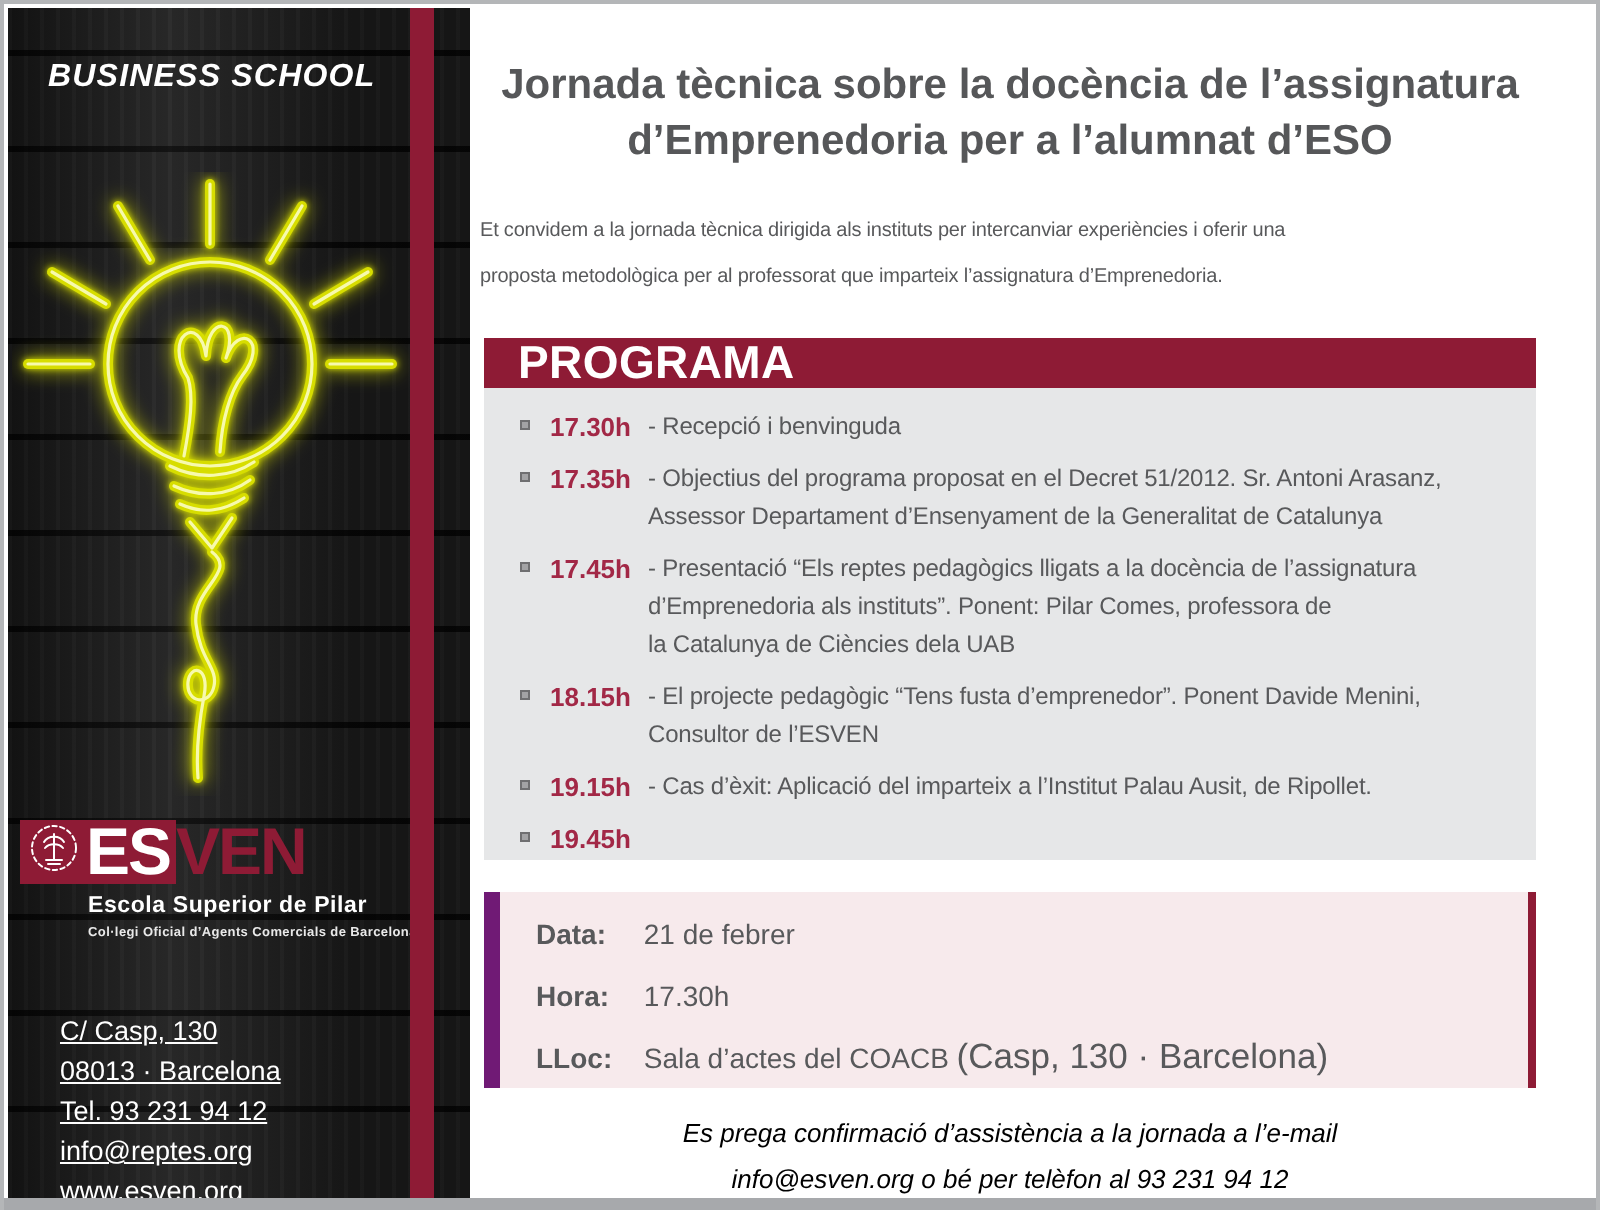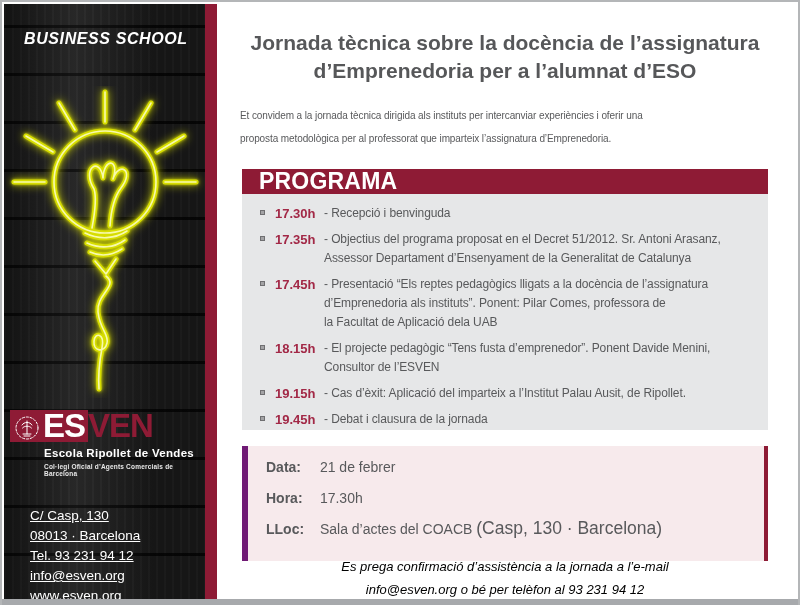--- a/index.html
+++ b/index.html
@@ -3,36 +3,36 @@
 <meta charset="utf-8">
 <style>
   * { margin:0; padding:0; box-sizing:border-box; }
   html,body { background:#ffffff; }
   body { font-family:"Liberation Sans", sans-serif; color:#58595b; }
 
   #page { position:relative; width:800px; height:605px; background:#ffffff;
           border:2px solid #b4b6b8; border-bottom:none; overflow:hidden; }
 
   
-  .sidebar { position:absolute; left:2px; top:2px; width:201px; height:597px;
+  .sidebar { position:absolute; left:2px; top:2px; width:231px; height:597px;
     background-color:#1c1c1c;
     background-image:
       linear-gradient(90deg, rgba(0,0,0,0.35), rgba(255,255,255,0.05) 35%, rgba(0,0,0,0.22) 75%),
       repeating-linear-gradient(0deg, transparent 0 45px, rgba(0,0,0,0.75) 45px 48px),
       repeating-linear-gradient(90deg, rgba(255,255,255,0.03) 0 2px, transparent 2px 8px);
   }
   .stripe { position:absolute; left:203px; top:2px; width:12px; height:597px; }
 
   .school { position:absolute; left:20px; top:26px; width:175px;
     color:#ffffff; font-size:16px; font-weight:bold; font-style:italic; letter-spacing:0.6px; }
 
   .bulb { position:absolute; left:2px; top:82px; width:200px; height:312px; }
 
   .logo-row { position:absolute; left:6px; top:406px; height:32px; display:flex; align-items:center; }
-  .logo-box { height:32px; display:flex; align-items:flex-end; padding:0 1px 0 3px; }
+  .logo-box { height:32px; display:flex; align-items:flex-start; padding:0 1px 0 3px; }
   .logo-es, .logo-ven { font-size:33px; font-weight:bold; letter-spacing:-1px; line-height:32px; }
   .logo-es { color:#ffffff; padding:0 2px; }
   .tagline { position:absolute; left:40px; top:443px; color:#ffffff; font-size:11.5px;
              font-weight:bold; letter-spacing:0.3px; }
   .subtagline { position:absolute; left:40px; top:459px; color:#e9e9e9; font-size:6.5px;
              font-weight:bold; letter-spacing:0.2px; }
 
   .contact { position:absolute; left:26px; top:502px; color:#ffffff;
              font-size:13.5px; line-height:20px;text-decoration:underline; }
 
@@ -49,22 +49,22 @@
               line-height:25px; padding-left:17px; }
   .prog-box { position:absolute; left:240px; top:192px; width:526px; height:236px;
               background:#e6e7e8; padding-top:10px; }
   .prog-item { display:flex; padding:0 10px 0 18px; margin-bottom:7px; }
   .bullet { flex:none; width:5px; height:5px; margin:6px 10px 0 0;
             background:#a3a3a5; border:1px solid #6f6f71; }
   .ptime { flex:0 0 49px; font-size:13px; font-weight:bold; line-height:19px; color:#a22846; }
   .pdesc { flex:1; font-size:12px; letter-spacing:-0.1px; line-height:19px; color:#58595b; }
   .pdesc div { white-space:nowrap; }
 
-  .details { position:absolute; left:240px; top:444px; width:526px; height:115px;
-             background:#f7eaec; border-left:6px solid #701a75; border-right:4px solid #8e1b35;
+  .details { position:absolute; left:240px; top:444px; width:526px; height:98px;
+             background:#f7eaec; border-left:8px solid #701a75; border-right:4px solid #8e1b35;
              padding:5px 0 0 18px; }
   .detail-row { line-height:30px; font-size:14px; color:#58595b; }
   .dlabel { display:inline-block; width:50px; font-weight:bold; }
   .dbig { font-size:17.5px; }
 
   .footer { position:absolute; left:240px; top:553px; width:526px; text-align:center;
             font-style:italic; font-size:13px; line-height:23px; color:#000000; }
 
   .bottom-bar { position:absolute; left:0; top:597px; width:796px; height:6px; background:#a7a9ac; }
 </style>
@@ -122,32 +122,32 @@
             <path d="M9,11 C11,7.5 17,7.5 19,11"></path>
             <path d="M9.5,14 C11.5,11.5 16.5,11.5 18.5,14"></path>
             <path d="M10,20 L18,20"></path>
             <path d="M11,22 L17,22"></path>
           </g>
         </svg>
         <span class="logo-es">ES</span>
       </div>
       <span class="logo-ven" style="color:#8e1b35;">VEN</span>
     </div>
-    <div class="tagline">Escola Ripollet de Vendes</div>
+    <div class="tagline">Escola Superior de Pilar</div>
     <div class="subtagline">Col·legi Oficial d’Agents Comercials de Barcelona</div>
 
     <div class="contact">
 
         <div>C/ Casp, 130</div>
 
         <div>08013 · Barcelona</div>
 
         <div>Tel. 93 231 94 12</div>
 
-        <div>info@esven.org</div>
+        <div>info@reptes.org</div>
 
         <div>www.esven.org</div>
       </div>
   </div>
 
   <div class="stripe" style="background:#8e1b35;"></div>
 
   <div class="title">
 
       <div>Jornada tècnica sobre la docència de l’assignatura</div>
@@ -184,21 +184,21 @@
           <div>Assessor Departament d’Ensenyament de la Generalitat de Catalunya</div>
         </span>
       </div>
 
       <div class="prog-item">
         <span class="bullet"></span>
         <span class="ptime">17.45h</span>
         <span class="pdesc">
           <div>- Presentació “Els reptes pedagògics lligats a la docència de l’assignatura</div>
           <div>d’Emprenedoria als instituts”. Ponent: Pilar Comes, professora de</div>
-          <div>la Facultat de Aplicació dela UAB</div>
+          <div>la Catalunya de Ciències dela UAB</div>
         </span>
       </div>
 
       <div class="prog-item">
         <span class="bullet"></span>
         <span class="ptime">18.15h</span>
         <span class="pdesc">
           <div>- El projecte pedagògic “Tens fusta d’emprenedor”. Ponent Davide Menini,</div>
           <div>Consultor de l’ESVEN</div>
         </span>
@@ -208,23 +208,20 @@
         <span class="bullet"></span>
         <span class="ptime">19.15h</span>
         <span class="pdesc">
           <div>- Cas d’èxit: Aplicació del imparteix a l’Institut Palau Ausit, de Ripollet.</div>
         </span>
       </div>
 
       <div class="prog-item">
         <span class="bullet"></span>
         <span class="ptime">19.45h</span>
-        <span class="pdesc">
-          <div>- Debat i clausura de la jornada</div>
-        </span>
       </div>
     </div>
 
   <div class="details">
 
       <div class="detail-row">
         <span class="dlabel">Data:</span>
         <span class="dvalue">21 de febrer</span><span class="dbig"></span>
       </div>
 

